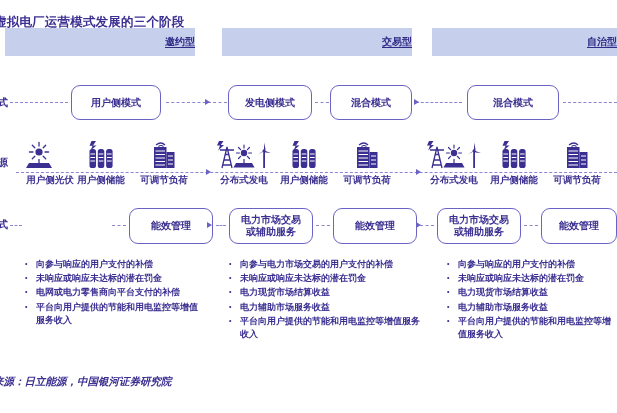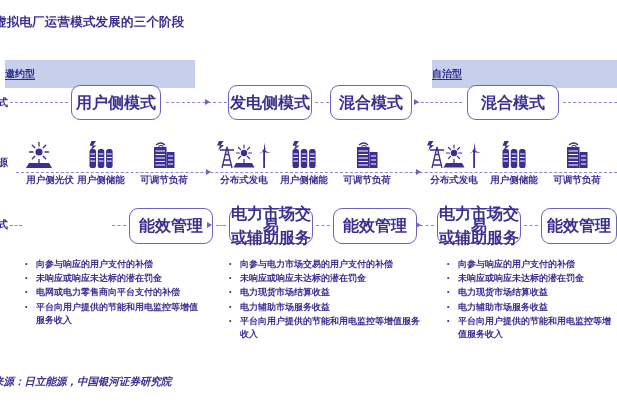--- a/index.html
+++ b/index.html
@@ -16,23 +16,23 @@
   
   .title{
     position:absolute;left:-6px;top:14px;
     font-size:12.5px;font-weight:bold;
     color:#3b2f91;letter-spacing:.2px;
     white-space:nowrap;
   }
 
   
   .band{
-    position:absolute;top:60px;height:28px;
+    position:absolute;top:28px;height:28px;
     background:#c6cfec;
-    display:flex;align-items:center;justify-content:flex-start;
+    display:flex;align-items:center;justify-content:flex-end;
   }
   .band span{
     font-size:10px;font-weight:bold;color:#2f2b86;
     border-bottom:1px solid #2f2b86;
     line-height:11px;
   }
   .band1{left:5px;width:190px;}
   .band2{left:222px;width:190px;}
   .band3{left:432px;width:185px;}
 
@@ -44,21 +44,21 @@
   }
 
   
   .box{
     position:absolute;
     border:1.2px solid #6b63c4;
     border-radius:9px;
     background:#ffffff;
     display:flex;align-items:center;justify-content:center;
     text-align:center;
-    font-size:16px;font-weight:bold;color:#3b2f91;
+    font-size:10px;font-weight:bold;color:#3b2f91;
     line-height:12px;
     box-sizing:border-box;
   }
 
   
   .dash{
     position:absolute;height:0;
     border-top:1.2px dashed #8c85d1;
   }
   .arrow{
@@ -119,20 +119,23 @@
 </style>
 </head>
 <body>
 
 <div class="page">
 
   <div class="title">虚拟电厂运营模式发展的三个阶段</div>
 
   <div class="band band1">
     <span>邀约型</span>
+  </div>
+  <div class="band band2">
+    <span>交易型</span>
   </div>
   <div class="band band3">
     <span>自治型</span>
   </div>
 
   <div class="rowlabel" style="top:96px;">运营模式</div>
   <div class="rowlabel" style="top:156px;">聚合资源</div>
   <div class="rowlabel" style="top:218px;">服务模式</div>
 
   <div class="dash" style="left:10px;width:58px;top:102px;"></div>

